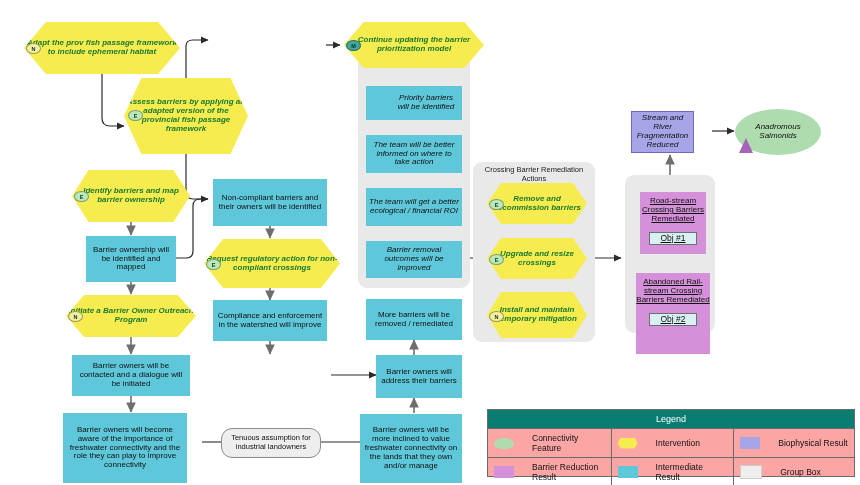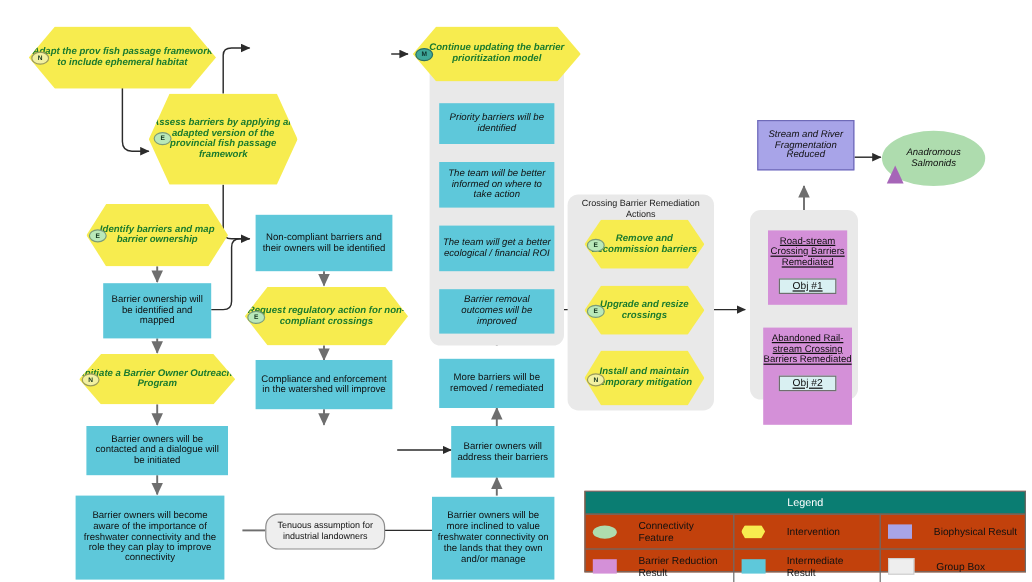--- a/index.html
+++ b/index.html
@@ -147,21 +147,21 @@
     justify-content: center;
     text-align: center;
     line-height: 1.15;
     z-index: 10;
   }
 
   
   #legend {
     position: absolute;
     border: 1px solid #6b6b6b;
-    background: #c2410c;
+    background: #fca5a5;
     z-index: 20;
     box-sizing: border-box;
   }
   #legend .lg-head {
     background: #0a7d72;
     color: #ffffff;
     text-align: center;
     font-size: 9px;
     padding: 4px 0 4px 0;
   }
@@ -291,21 +291,21 @@
   </div>
 
 
   <div class="hexwrap" style="left:344px; top:22px; width:140px; height:46px; font-size:8px;">
     <div class="hexbody">
         <span class="txt">Continue updating the barrier prioritization model</span>
       </div>
     <div class="badge m" style="left:2px; top:18px;">M</div>
   </div>
 
-  <div class="node rect-cyan ital" style="left:366px; top:86px; width:96px; height:34px; font-size:8px;">
+  <div class="node rect-cyan ital" style="left:366px; top:86px; width:96px; height:34px; font-size:8px;padding-left:24px;">
     <span class="txt">Priority barriers will be identified</span>
   </div>
 
   <div class="node rect-cyan ital" style="left:366px; top:135px; width:96px; height:38px; font-size:8px;">
     <span class="txt">The team will be better informed on where to take action</span>
   </div>
 
   <div class="node rect-cyan ital" style="left:366px; top:188px; width:96px; height:38px; font-size:8px;">
     <span class="txt">The team will get a better ecological / financial ROI</span>
   </div>
@@ -392,21 +392,21 @@
   <div class="node rect-orchid" style="left:640px; top:192px; width:66px; height:62px; font-size:8px;">
     <span class="txt">Road-stream Crossing Barriers Remediated</span>
     <span class="objtag">Obj #1</span>
   </div>
 
   <div class="node rect-orchid" style="left:636px; top:273px; width:74px; height:81px; font-size:8px;">
     <span class="txt">Abandoned Rail-stream Crossing Barriers Remediated</span>
     <span class="objtag">Obj #2</span>
   </div>
 
-  <div class="node rect-blue" style="left:631px; top:100px; width:81px; height:42px; font-size:8px;">
+  <div class="node rect-blue" style="left:631px; top:111px; width:63px; height:42px; font-size:8px;">
     <span class="txt">Stream and River Fragmentation Reduced</span>
   </div>
 
   <div class="node ellipse-green" style="left:735px; top:109px; width:86px; height:46px; font-size:8px;">
     <span class="txt">Anadromous Salmonids</span>
   </div>
   <div class="tri-purple" style="left:739px; top:138px;"></div>
 
   <div class="pill" style="left:221px; top:428px; width:98px; height:28px; font-size:7.5px;">
     <span class="txt">Tenuous assumption for industrial landowners</span>

